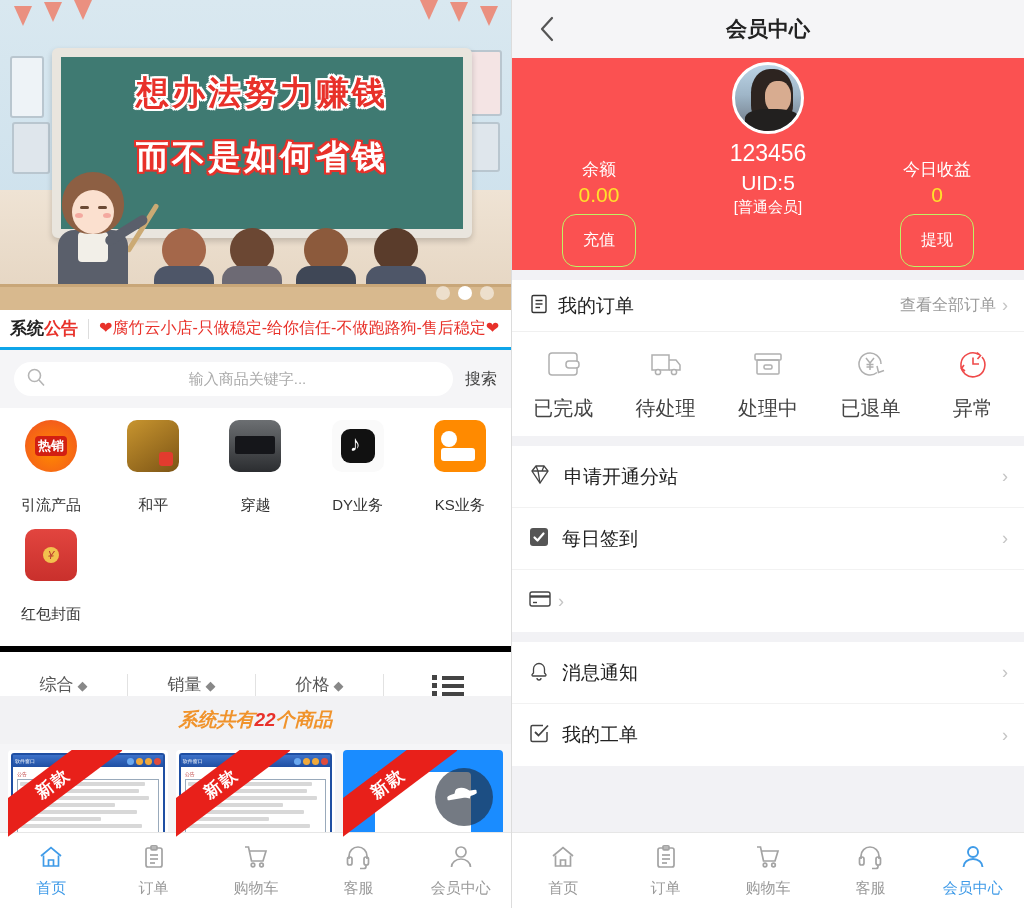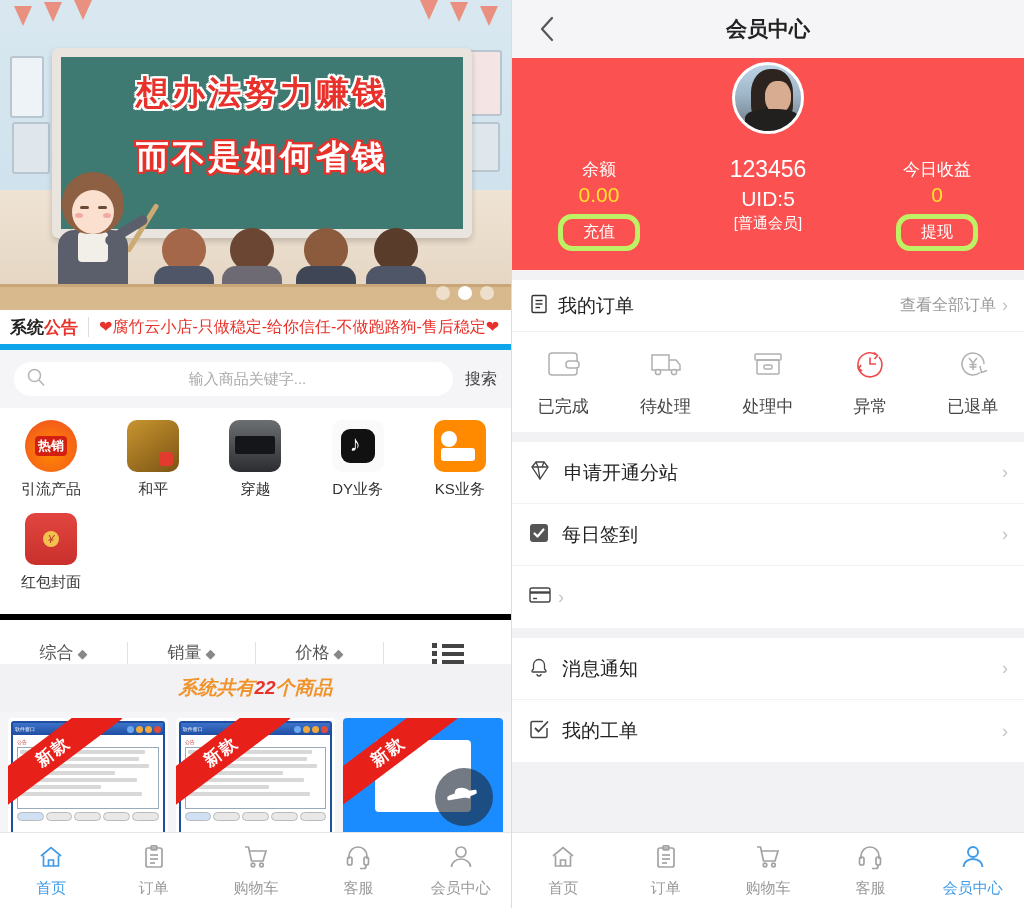--- a/index.html
+++ b/index.html
@@ -58,40 +58,40 @@
   .desk { position:absolute; bottom:0; width:100%; height:26px; background:#d8b98e; border-top:3px solid #c8a678; }
   .bunting { position:absolute; top:0; width:100%; height:40px; }
   .flag { position:absolute; width:0; height:0; border-left:9px solid transparent; border-right:9px solid transparent; border-top:20px solid #ea9080; }
   .postit { position:absolute; background:#eef3f7; border:2px solid #b9c6cf; border-radius:3px; }
   .dots { position:absolute; right: 18px; bottom: 10px; display:flex; gap: 8px; }
   .dot { width: 14px; height: 14px; border-radius: 50%; background: rgba(255,255,255,.55); }
   .dot.active { background: #ffffff; }
 
   .notice {
     height: 40px; background: #fff; display: flex; align-items: center;
-    padding: 8px 10px; border-bottom: 6px solid #0ea5e9; overflow: hidden;
+    padding: 8px 10px; border-bottom: 3px solid #0ea5e9; overflow: hidden;
   }
   .notice-tag { font-size: 17px; font-weight: bold; white-space: nowrap; }
   .notice-tag .b { color: #222; } .notice-tag .r { color: #e8312a; }
   .notice-sep { width:1px; height:20px; background:#ddd; margin: 0 10px; }
   .notice-text { font-size: 16px; color: #e8312a; white-space: nowrap; overflow: hidden; }
 
   .searchwrap { background:#f5f5f7; padding: 12px 14px; display:flex; align-items:center; gap:12px; }
   .searchbox {
     flex: 1; height: 34px; background:#fff; border-radius: 17px;
     display:flex; align-items:center; padding: 0 12px; gap: 8px;
   }
   .search-ph { flex:1; text-align:center; color:#aaa; font-size:15px; }
   .search-btn { font-size: 16px; color:#444; white-space:nowrap; }
 
   .cats { background:#fff; padding: 12px 0 8px; display:flex; flex-wrap: wrap; }
   .cat { width: 20%; display:flex; flex-direction:column; align-items:center; margin-bottom: 14px; }
   .cat-ico { width: 52px; height: 52px; border-radius: 10px; overflow:hidden; position:relative;
              display:flex; align-items:center; justify-content:center; }
-  .cat-label { margin-top: 8px; font-size: 15px; color:#333; }
+  .cat-label { margin-top: 24px; font-size: 15px; color:#333; }
   .ic-hot { background: radial-gradient(circle at 50% 60%, #ff8a00, #f04e23); border-radius:50%;
             color:#fff; font-size:15px; font-weight:bold; }
   .ic-hot span { background:#d21f12; border-radius:4px; padding:1px 3px; font-size:13px; }
   .ic-game { background: linear-gradient(145deg,#c8952f,#7c5415); }
   .ic-game::after { content:''; position:absolute; right:6px; bottom:6px; width:14px; height:14px; background:#e23b2e; border-radius:3px; }
   .ic-cf { background: linear-gradient(#6c6f72,#2b2d30); }
   .ic-cf::after { content:''; position:absolute; left:6px; top:16px; width:40px; height:18px; background:#15161a; border-radius:2px; }
   .ic-dy { background: #fafafa; }
   .ic-dy i { display:block; width:34px; height:34px; background:#111; border-radius:9px; position:relative; }
   .ic-dy i::after { content:'♪'; position:absolute; left:9px; top:2px; color:#fff; font-size:22px; }
@@ -152,38 +152,38 @@
   .back { position:absolute; left: 20px; width: 30px; height:30px; display:flex; align-items:center; justify-content:center; }
   .back svg { display:block; }
   .navtitle { flex:1; text-align:center; font-size: 21px; color:#222; font-weight: bold; }
   .memhead { height: 212px; background: #fb5151; position:relative; }
   .mh-center { position:absolute; left:50%; transform:translateX(-50%); top: 0; width: 200px; text-align:center; }
   .avatar { width: 72px; height: 72px; border-radius:50%; margin: 4px auto 0; border: 3px solid #fff; overflow:hidden;
             background: linear-gradient(#bcd4e6 0%, #9fb6c8 45%, #6b7480 100%); position:relative; }
   .av-hair { position:absolute; left: 16px; top: 4px; width: 42px; height: 52px; background:#2d2420; border-radius: 45% 45% 30% 30%; }
   .av-face { position:absolute; left: 30px; top: 16px; width: 26px; height: 32px; background:#d8ac90; border-radius: 45%; }
   .av-body { position:absolute; left: 10px; bottom: 0; width: 54px; height: 22px; background:#22201f; border-radius: 40% 40% 0 0; }
-  .mh-name { margin-top: 22px; font-size: 23px; color:#fff; }
+  .mh-name { margin-top: 6px; font-size: 23px; color:#fff; }
   .mh-uid { margin-top: 4px; font-size: 21px; color:#fff; }
   .mh-level { margin-top: 3px; font-size: 15px; color:#fff; }
   .mh-side { position:absolute; top: 100px; width: 150px; text-align:center; }
   .mh-side.left { left: 12px; } .mh-side.right { right: 12px; }
   .mh-lbl { font-size: 17px; color:#fff; }
   .mh-val { font-size: 21px; color:#ffe12b; margin-top: 2px; }
-  .mh-btn { display:inline-block; margin-top: 7px; padding: 3px 20px; border: 5px solid #bef264;
+  .mh-btn { display:inline-block; margin-top: 7px; padding: 15px 20px; border: 1px solid #bef264;
             border-radius: 14px; color:#fff; font-size:16px;font-family:Liberation Mono, monospace; }
 
   .card { background:#fff; margin-top: 10px; }
   .orders-head { height: 52px; display:flex; align-items:center; padding: 0 16px; border-bottom:1px solid #f0f0f0; }
   .oh-title { font-size: 19px; color:#222; margin-left: 8px; flex:1; }
   .oh-all { font-size: 16px; color:#999; }
   .chev { color:#c5c5c5; font-size: 18px; margin-left: 6px; }
   .orders-grid { display:flex; padding: 16px 0 14px; }
   .ogrid-item { flex:1; display:flex; flex-direction:column; align-items:center; gap: 11px; }
-  .ogrid-label { font-size: 17px; color:#444; }
+  .ogrid-label { font-size: 20px; color:#444; }
 
   .menu-list { background:#fff; margin-top: 10px; }
   .menu-row { height: 62px; display:flex; align-items:center; padding: 0 16px; border-bottom:1px solid #f2f2f2; }
   .menu-row:last-child { border-bottom: none; }
   .menu-label { flex:1; font-size: 19px; color:#222; margin-left: 12px; }
 
   .tabbar { position:absolute; left:0; bottom:0; width: 512px; height: 76px; background:#fff;
             border-top:1px solid #e6e6e6; display:flex; }
   .tab { flex:1; display:flex; flex-direction:column; align-items:center; justify-content:center; gap: 5px; }
   .tab-label { font-size: 15px; color:#9a9a9a; }
@@ -552,39 +552,39 @@
             <svg width="34" height="32" viewBox="0 0 34 32" fill="none" stroke="#b0b0b0" stroke-width="1.5">
               <rect x="4" y="6" width="26" height="6" rx="1"></rect>
               <rect x="6" y="12" width="22" height="14" rx="1"></rect>
               <rect x="13" y="17" width="8" height="4" rx="1.5"></rect>
               </svg>
           </span>
           <span class="ogrid-label">处理中</span>
         </div>
         <div class="ogrid-item">
           <span>
+            <svg width="34" height="32" viewBox="0 0 34 32" fill="none" stroke="#b0b0b0" stroke-width="1.5">
+              <path d="M28 16 a11 11 0 1 0 -4 8.5"></path>
+              <polyline points="24,18 25.5,24.5 31,22.5"></polyline>
+              <path d="M13 10 L17 15 L21 10 M17 15 V22 M13.5 16.5 H20.5 M13.5 19 H20.5"></path>
+              </svg>
+          </span>
+          <span class="ogrid-label">已退单</span>
+        </div>
+        <div class="ogrid-item">
+          <span>
             <svg width="34" height="32" viewBox="0 0 34 32" fill="none" stroke="#ef4a4a" stroke-width="1.6">
               <path d="M26 9 a12 12 0 1 1 -3 -2.5"></path>
               <polyline points="21,4.5 24.5,7.5 21.5,11"></polyline>
               <polyline points="9,23 5.5,20.5 8,17"></polyline>
               <path d="M17 9.5 V16 H23"></path>
               </svg>
           </span>
           <span class="ogrid-label">异常</span>
         </div>
-        <div class="ogrid-item">
-          <span>
-            <svg width="34" height="32" viewBox="0 0 34 32" fill="none" stroke="#b0b0b0" stroke-width="1.5">
-              <path d="M28 16 a11 11 0 1 0 -4 8.5"></path>
-              <polyline points="24,18 25.5,24.5 31,22.5"></polyline>
-              <path d="M13 10 L17 15 L21 10 M17 15 V22 M13.5 16.5 H20.5 M13.5 19 H20.5"></path>
-              </svg>
-          </span>
-          <span class="ogrid-label">已退单</span>
-        </div>
       </div>
     </div>
 
     <div class="menu-list">
       <div class="menu-row">
         <span>
           <svg width="24" height="22" viewBox="0 0 24 22" fill="none" stroke="#444" stroke-width="1.3">
             <path d="M4 7 L8 2 H16 L20 7 L12 19 Z"></path>
             <path d="M4 7 H20 M8 2 L10 7 L12 19 M16 2 L14 7"></path>
             </svg>

